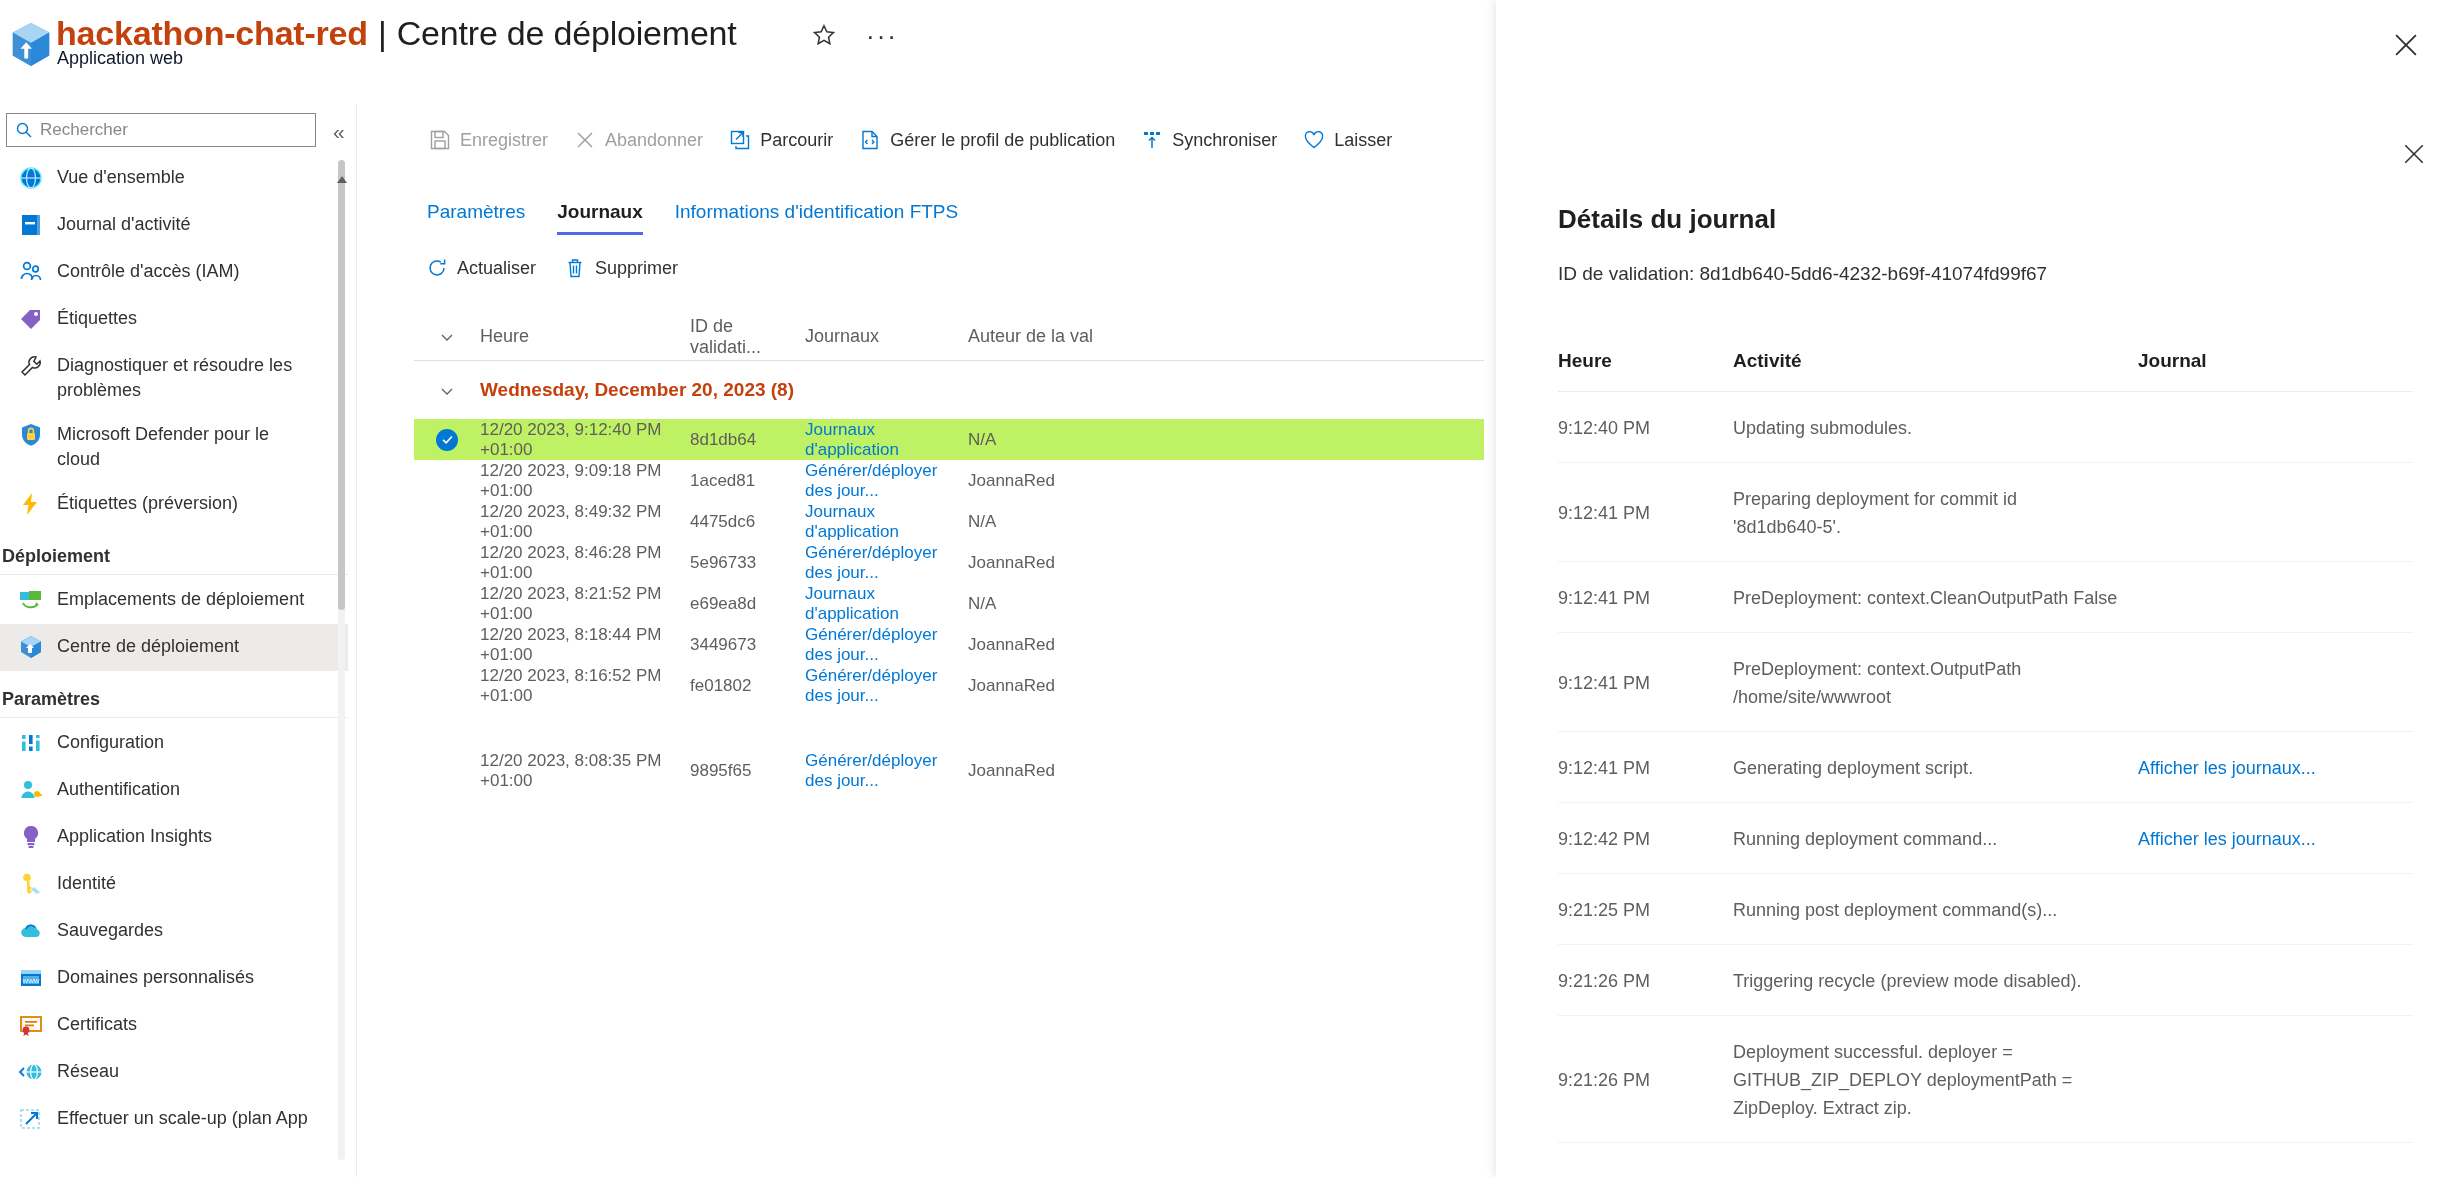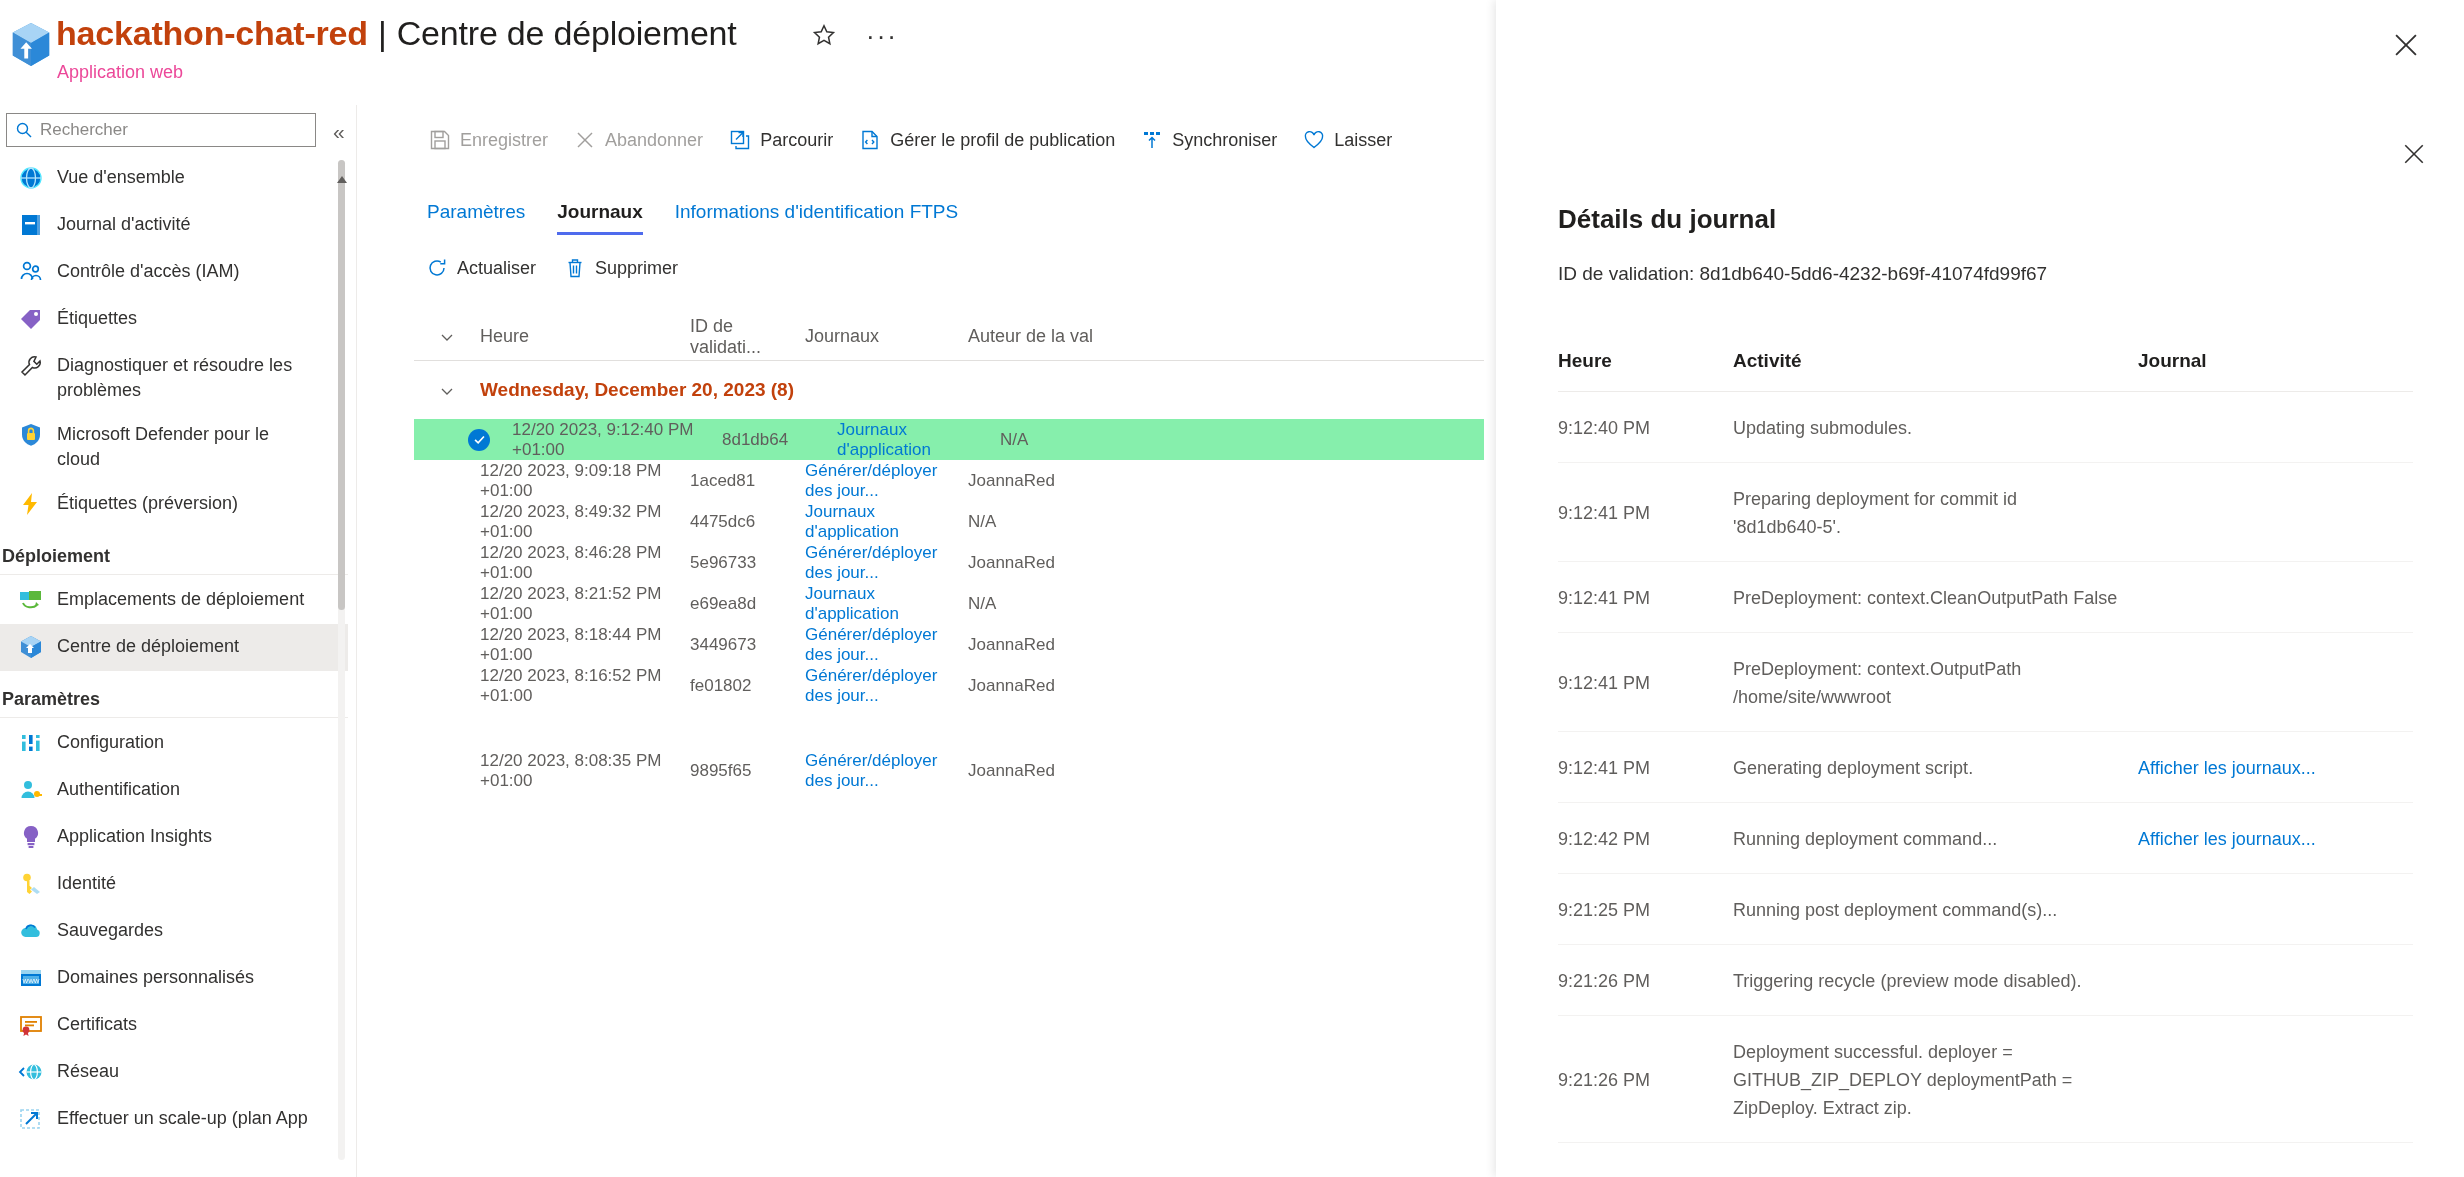--- a/index.html
+++ b/index.html
@@ -14,21 +14,21 @@
 
   
   .header { position: absolute; left: 0; top: 0; width: 2464px; height: 105px; background:#fff; }
   .res-icon { position:absolute; left: 8px; top: 20px; width: 46px; height: 50px; }
   .title-row { position:absolute; left: 56px; top: 14px; display:flex; align-items:baseline; gap:0px; }
   .title-main { font-size: 34px; font-weight: 700; color:#c2410c; letter-spacing:-0.2px; }
   .title-sep { font-size: 34px; font-weight: 400; color:#201f1e; margin:0 10px; }
   .title-sub { font-size: 34px; font-weight: 400; color:#201f1e; letter-spacing:-0.2px; }
   .star-btn { position:absolute; left: 810px; top: 22px; width:28px; height:28px; font-size:26px; color:#323130; line-height:28px; text-align:center; cursor:pointer; }
   .ellipsis-btn { position:absolute; left: 866px; top: 24px; font-size:26px; color:#323130; line-height:24px; cursor:pointer; letter-spacing:2px; }
-  .subtitle { position:absolute; left: 57px; top: 62px; font-size: 18px; color:#ec4899; }
+  .subtitle { position:absolute; left: 57px; top: 48px; font-size: 18px; color:#0f172a; }
 
   
   .search-box { position:absolute; left: 6px; top: 113px; width: 310px; height: 34px;
       border:1px solid #8a8886; background:#fff; display:flex; align-items:center; padding:0 8px; }
   .search-ico { width:18px; height:18px; flex:0 0 18px; margin-right:7px; }
   .search-input { border:none; outline:none; font-size:17px; color:#605e5c; width:100%;
       font-family:"Liberation Sans", sans-serif; background:transparent; }
   .search-input::placeholder { color:#8a8886; }
   .collapse-btn { position:absolute; left:333px; top:120px; font-size:21px; color:#605e5c; cursor:pointer; }
 
@@ -65,21 +65,21 @@
   
   .tbl { position:absolute; left:58px; top:208px; width:1070px; }
   .tbl-head { display:flex; align-items:center; height:48px; border-bottom:1px solid #e1dfdd; font-size:18px; color:#605e5c; }
   .col-chev { width:66px; display:flex; justify-content:center; align-items:center; }
   .col-heure { width:210px; }
   .col-id { width:115px; }
   .col-journaux { width:163px; }
   .col-auteur { width:180px; }
   .grp-row { display:flex; align-items:center; height:58px; font-size:19px; font-weight:700; color:#c2410c; cursor:pointer; }
   .data-row { display:flex; align-items:center; height:41px; font-size:17px; color:#605e5c; cursor:pointer; }
-  .data-row.selected { background:#86efac;padding-left:32px; }
+  .data-row.selected { background:#bef264; }
   .data-row .lnk { color:#0078d4; cursor:pointer; }
   .chk { width:22px; height:22px; border-radius:50%; background:#0078d4; display:flex; align-items:center; justify-content:center; }
   .chev { width:16px; height:16px; }
   .rowgap { height:44px; }
 
   
   .panel { position:absolute; left:1496px; top:0; width:968px; height:1177px; background:#fff;
            box-shadow:-2px 0 9px rgba(0,0,0,0.10); }
   .panel-close-outer { position:absolute; left:2389px; top:28px; width:34px; height:34px; cursor:pointer; }
   .panel-close-inner { position:absolute; left:2399px; top:139px; width:30px; height:30px; cursor:pointer; }

